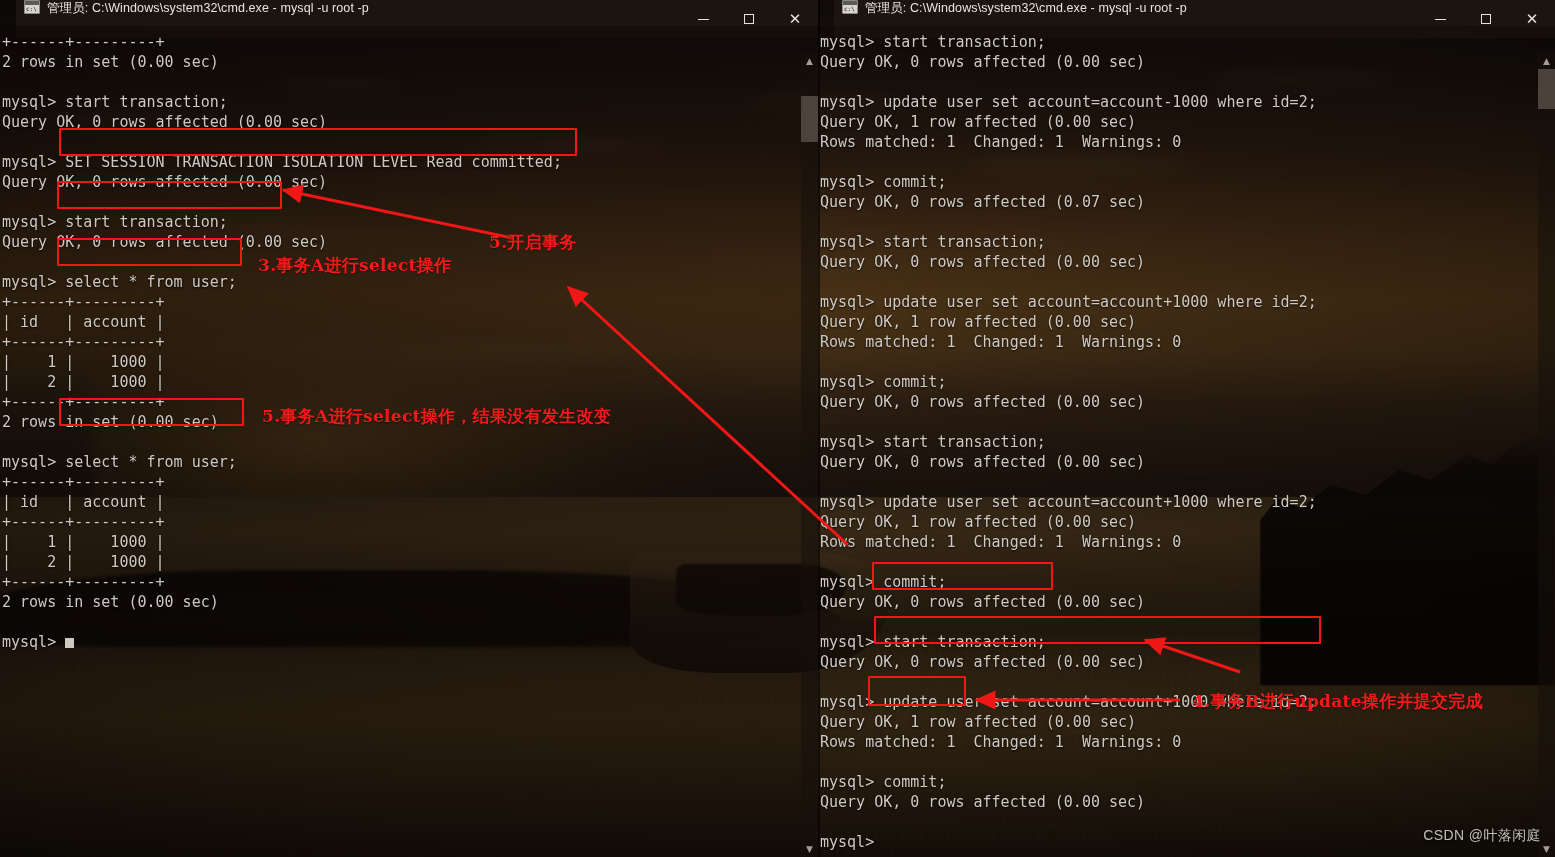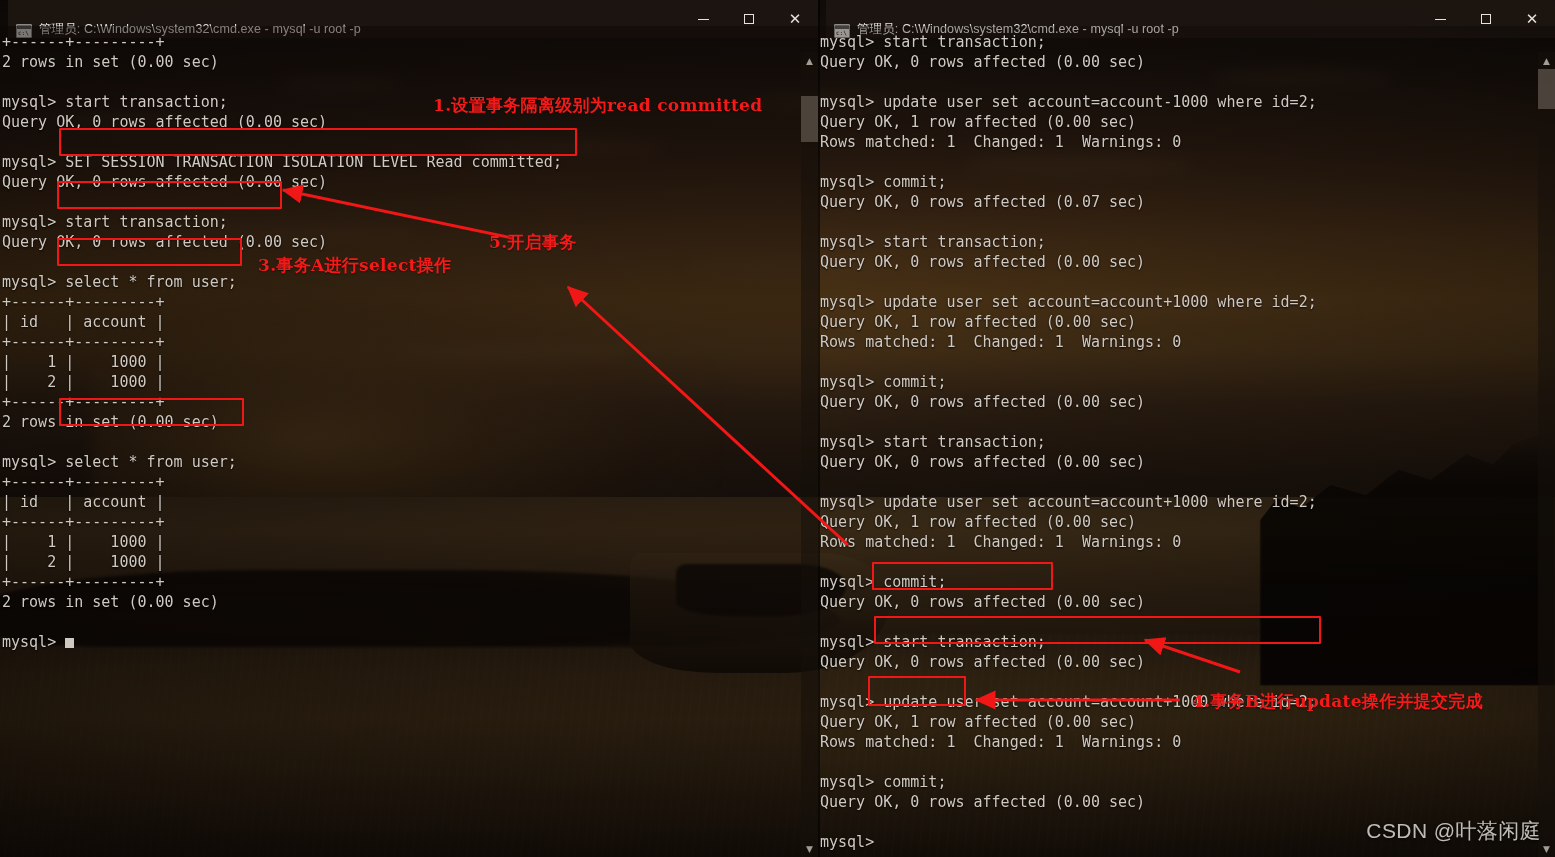--- a/index.html
+++ b/index.html
@@ -153,24 +153,24 @@
   .console-edge {
     position: absolute;
     left: 0; top: 0; bottom: 0; width: 2px;
     background: rgba(0,0,0,0.55);
     z-index: 6;
   }
 
   
   .titlebar {
     position: absolute;
-    top: 0; left: 8px; right: 0;
+    top: 0; left: 16px; right: 0;
     height: 38px;
     display: flex;
-    align-items: flex-end;
+    align-items: flex-start;
     background: rgba(30,22,17,0.88);
     color: #e8e4df;
     font-family: "Liberation Sans", sans-serif;
     font-size: 12.5px;
     user-select: none;
   }
   .tb-icon {
     width: 16px; height: 14px;
     margin: 0 7px 0 8px;
     background: #d8d4cf;
@@ -284,21 +284,21 @@
     width: 1555px; height: 857px;
   }
 
   
   .watermark {
     position: absolute;
     right: 14px; bottom: 12px;
     z-index: 30;
     color: rgba(231,228,223,0.82);
     font-family: "Liberation Sans", sans-serif;
-    font-size: 21px;
+    font-size: 14px;
     letter-spacing: .4px;
     text-shadow: 0 1px 3px rgba(0,0,0,0.8);
   }
 </style>
 </head>
 <body>
 
 <div id="root">
 
   <div class="bg-photo">
@@ -400,21 +400,21 @@
 
     <div class="anno-box" style="left:59px;  top:128px; width:518px; height:28px;"></div>
     <div class="anno-box" style="left:57px;  top:181px; width:225px; height:28px;"></div>
     <div class="anno-box" style="left:57px;  top:238px; width:185px; height:28px;"></div>
     <div class="anno-box" style="left:59px;  top:398px; width:185px; height:28px;"></div>
 
     <div class="anno-box" style="left:872px; top:562px; width:181px; height:28px;"></div>
     <div class="anno-box" style="left:874px; top:616px; width:447px; height:28px;"></div>
     <div class="anno-box" style="left:868px; top:676px; width:98px;  height:30px;"></div>
 
-    <div class="anno-text" style="left:433px; top:94px;">1.设置事务隔离级别为read committed</div>
     <div class="anno-text" style="left:489px; top:231px;">5.开启事务</div>
     <div class="anno-text" style="left:258px; top:254px;">3.事务A进行select操作</div>
+    <div class="anno-text" style="left:262px; top:405px;">5.事务A进行select操作，结果没有发生改变</div>
     <div class="anno-text" style="left:1192px; top:690px;">4.事务B进行update操作并提交完成</div>
   </div>
 
   <div class="watermark">CSDN @叶落闲庭</div>
 
 </div>
 
 </body></html>

